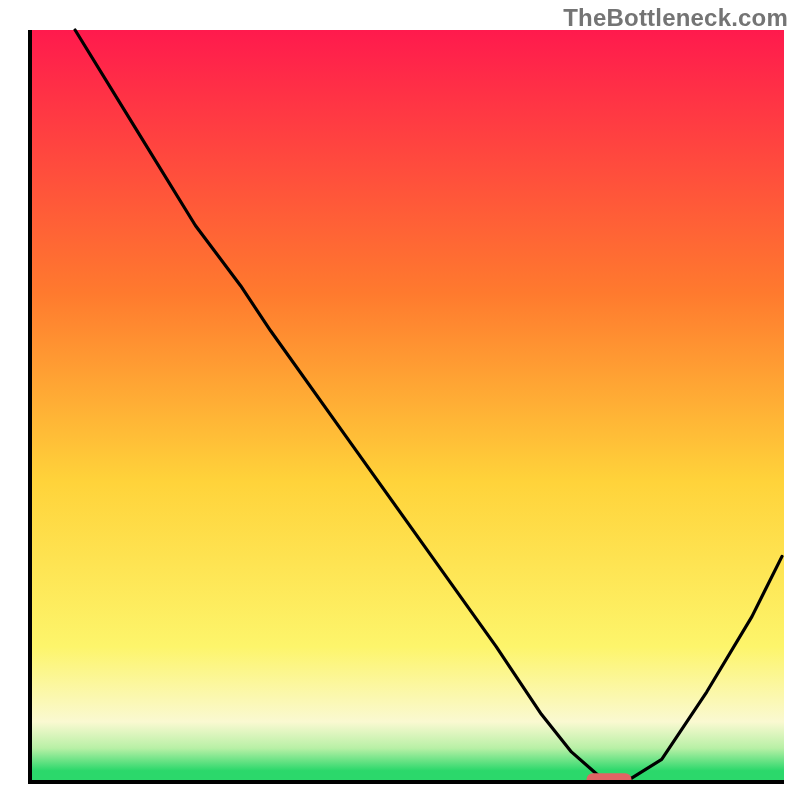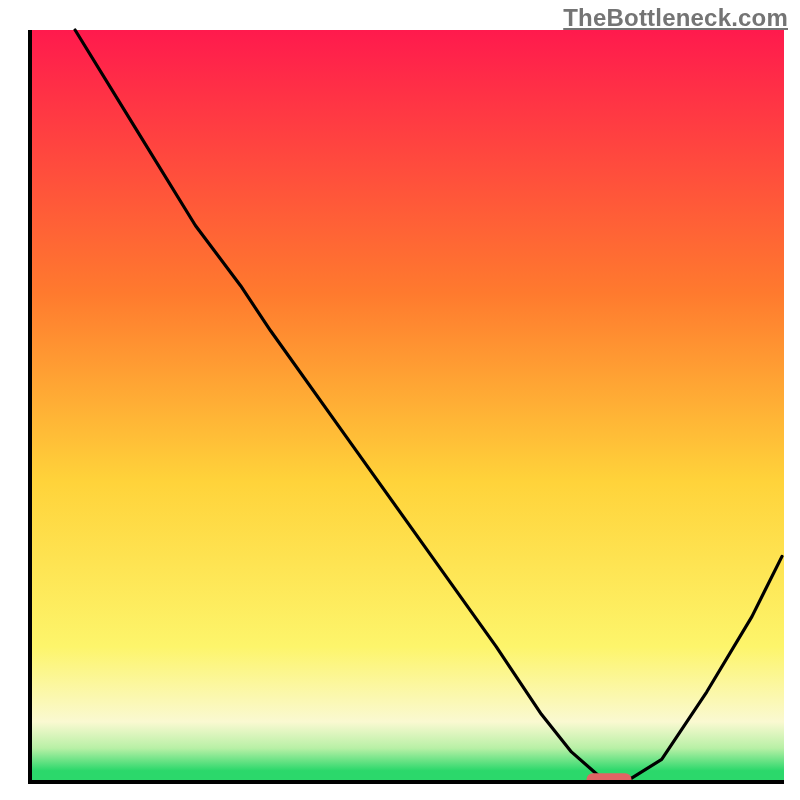--- a/index.html
+++ b/index.html
@@ -18,21 +18,20 @@
   .watermark {
     position: absolute;
     top: 4px;
     right: 12px;
     font-family: Arial, Helvetica, sans-serif;
     font-size: 24px;
     font-weight: 600;
     color: #747474;
     letter-spacing: 0.2px;
     user-select: none;
-    text-decoration: underline;
   }
   .plot {
     position: absolute;
     left: 28px;
     top: 28px;
     width: 756px;
     height: 756px;
   }
   svg { display: block; }
 </style>

